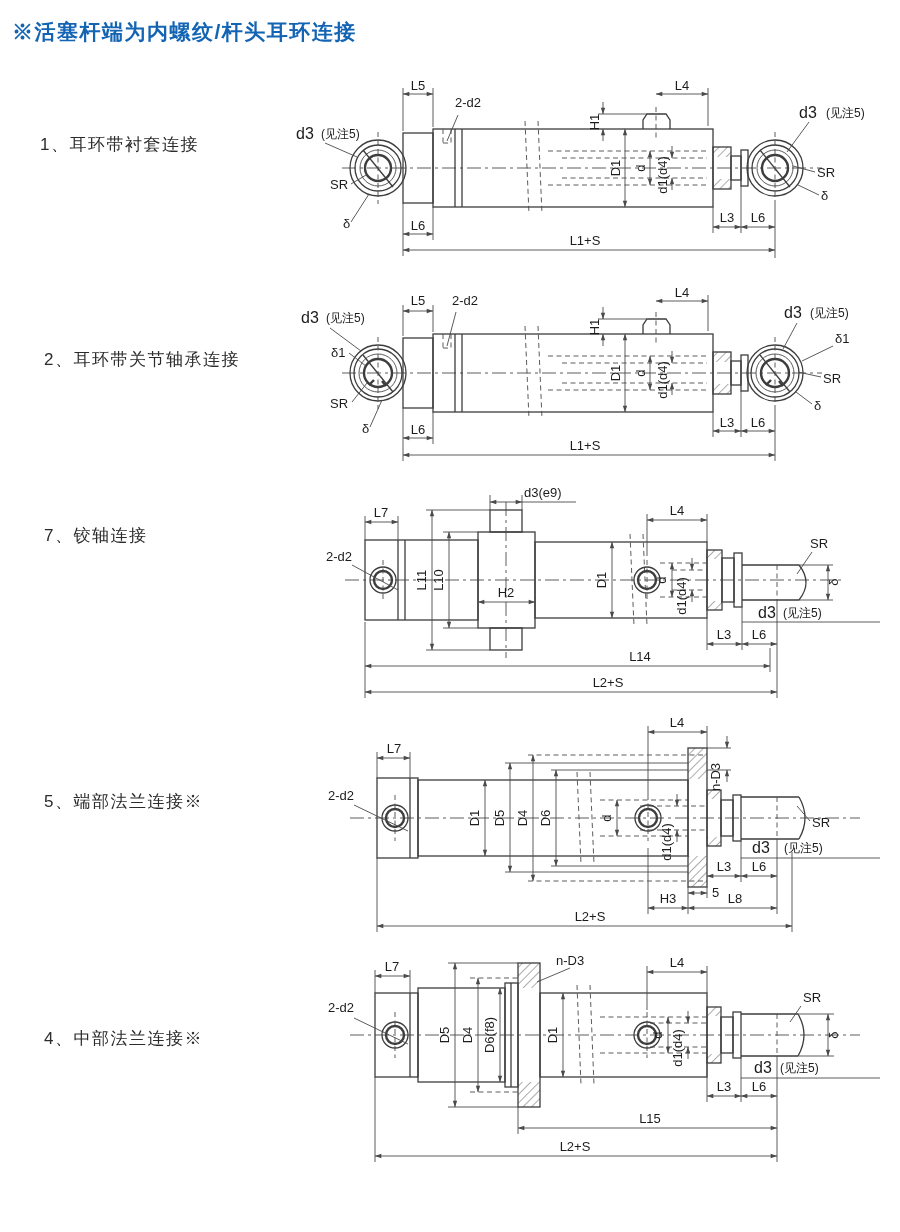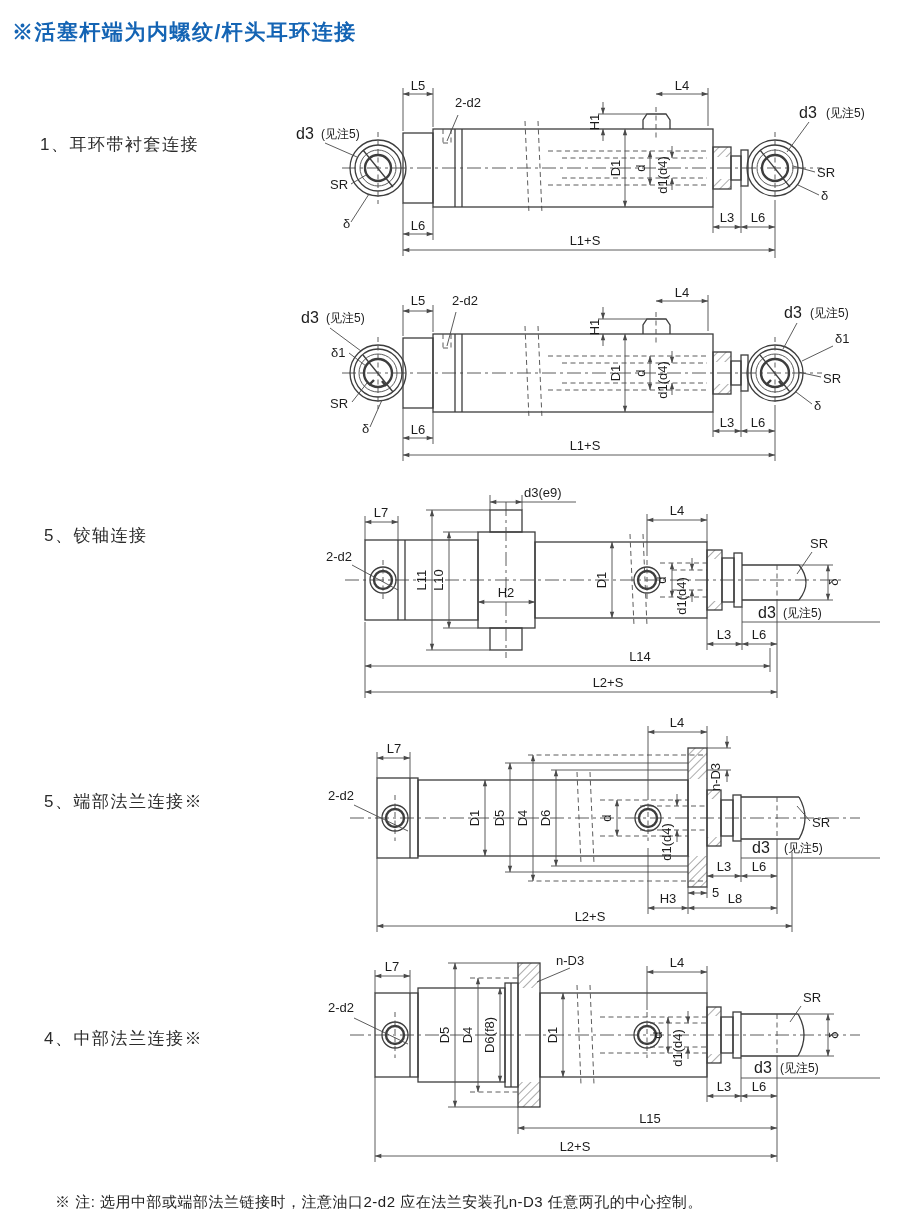--- a/index.html
+++ b/index.html
@@ -22,21 +22,22 @@
   svg text.big{font-size:16px;}
   svg text.sm{font-size:12px;}
 </style>
 </head>
 <body>
 
 <div class="page">
 
   <div class="title">※活塞杆端为内螺纹/杆头耳环连接</div>
   <div class="sec s1">1、耳环带衬套连接</div>
-  <div class="sec s3">5、铰轴连接</div>
+  <div class="sec s2">2、耳环带关节轴承连接</div>
+  <div class="sec s3">7、铰轴连接</div>
   <div class="sec s4">5、端部法兰连接※</div>
   <div class="sec s5">4、中部法兰连接※</div>
 
   <svg class="draw" width="900" height="1232" viewBox="0 0 900 1232">
     <defs>
       <marker id="ar" viewBox="0 0 10 8" markerWidth="8" markerHeight="6.5" refX="9.3" refY="4" orient="auto-start-reverse">
         <path d="M0.5,1 L9.5,4 L0.5,7 Z" fill="#4a4a4a"></path>
       </marker>
       <pattern id="h" width="6" height="6" patternUnits="userSpaceOnUse" patternTransform="rotate(45)">
         <line x1="0" y1="0" x2="0" y2="6" stroke="#5a5a5a" stroke-width="1"></line>
@@ -534,14 +535,13 @@
         <text class="big" x="754" y="1073">d3</text>
         <text class="sm" x="780" y="1072">(见注5)</text>
         <text class="m" x="724" y="1091">L3</text>
         <text class="m" x="759" y="1091">L6</text>
         <text class="m" x="650" y="1123">L15</text>
         <text class="m" x="575" y="1151">L2+S</text>
       </g>
     </g>
   </svg>
 
-  <div class="footnote">※ 注: 选用中部或端部法兰链接时，注意油口2-d2 应在法兰安装孔n-D3 任意两孔的中心控制。</div>
 </div>
 
 </body></html>

